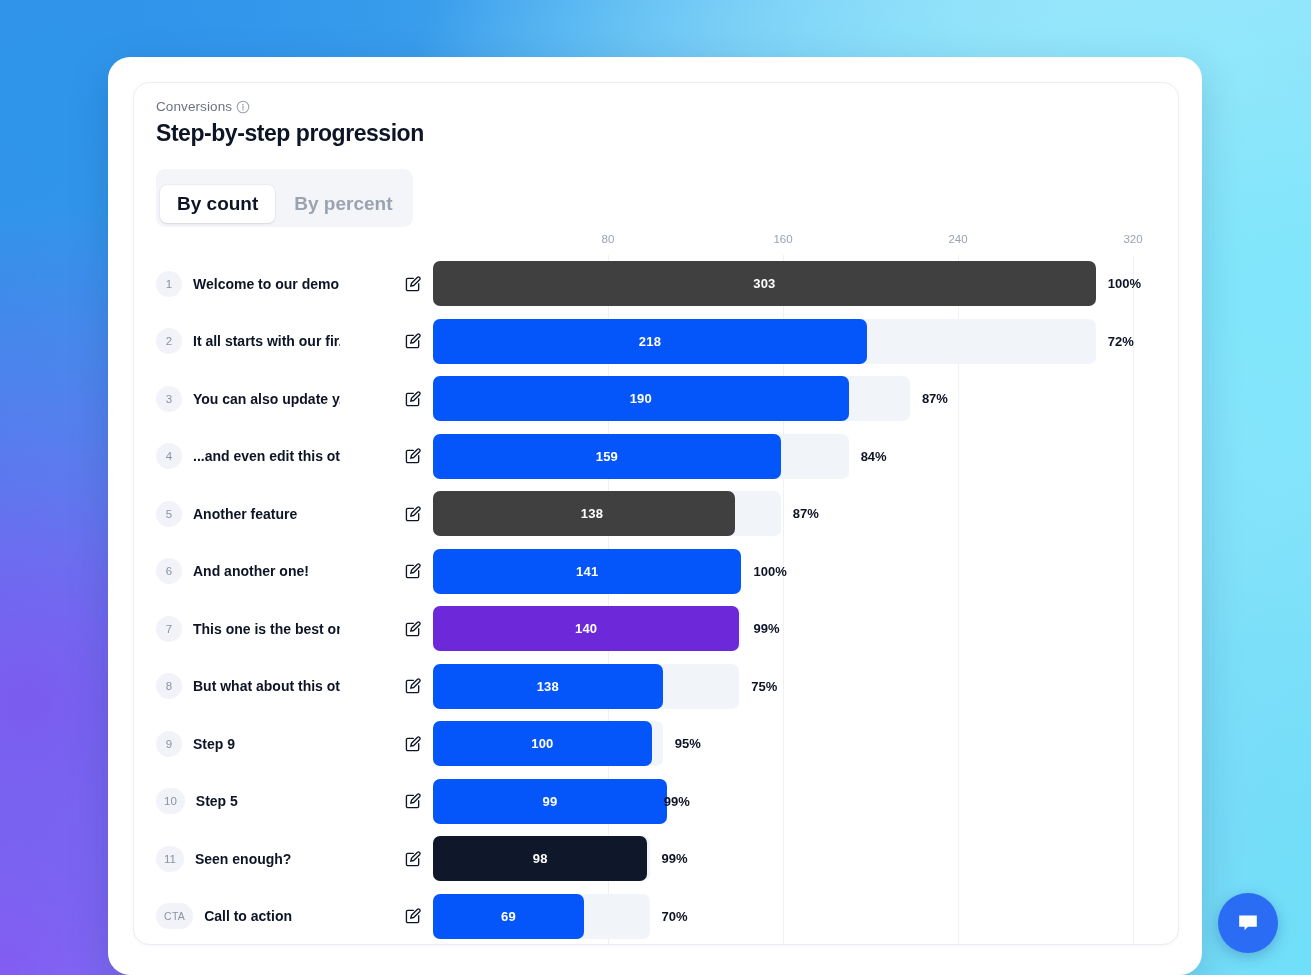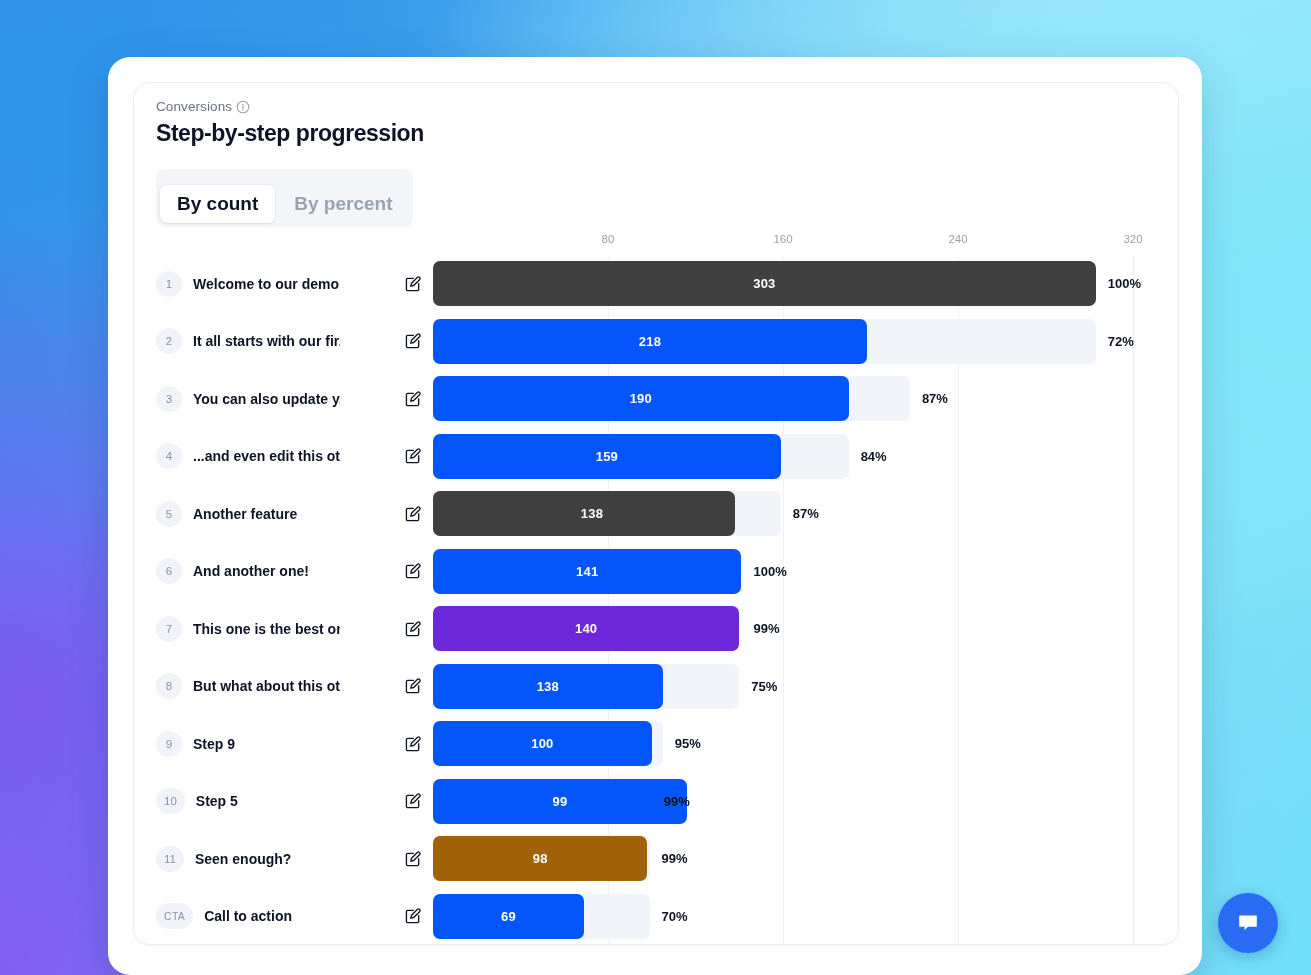--- a/index.html
+++ b/index.html
@@ -322,40 +322,40 @@
               <div class="step-name">Step 5</div>
               <button class="edit-btn">
                 <svg width="16" height="16" viewBox="0 0 18 18" fill="none">
                   <path d="M9.4 2.6H3.1A1.5 1.5 0 0 0 1.6 4.1v10.8a1.5 1.5 0 0 0 1.5 1.5h10.8a1.5 1.5 0 0 0 1.5-1.5V8.6" stroke="#0d1425" stroke-width="1.5" stroke-linecap="round" stroke-linejoin="round"></path>
                   <path d="M14.1 1.4a1.8 1.8 0 0 1 2.5 2.5L9.8 10.7l-3.3.8.8-3.3z" stroke="#0d1425" stroke-width="1.5" stroke-linejoin="round" fill="#fff"></path>
                 </svg>
               </button>
             </div>
             <div class="bar-cell">
               <div class="track" style="width: 218.75px;"></div>
-              <div class="fill" style="width: 254px; background: rgb(5, 86, 250);">
+              <div class="fill" style="width: 234px; background: rgb(5, 86, 250);">
                 <span>99</span>
               </div>
               <div class="pct" style="left: 230.75px;">99%</div>
             </div>
           </div>
           <div class="row">
             <div class="label-cell">
               <div class="badge">11</div>
               <div class="step-name">Seen enough?</div>
               <button class="edit-btn">
                 <svg width="16" height="16" viewBox="0 0 18 18" fill="none">
                   <path d="M9.4 2.6H3.1A1.5 1.5 0 0 0 1.6 4.1v10.8a1.5 1.5 0 0 0 1.5 1.5h10.8a1.5 1.5 0 0 0 1.5-1.5V8.6" stroke="#0d1425" stroke-width="1.5" stroke-linecap="round" stroke-linejoin="round"></path>
                   <path d="M14.1 1.4a1.8 1.8 0 0 1 2.5 2.5L9.8 10.7l-3.3.8.8-3.3z" stroke="#0d1425" stroke-width="1.5" stroke-linejoin="round" fill="#fff"></path>
                 </svg>
               </button>
             </div>
             <div class="bar-cell">
               <div class="track" style="width: 216.562px;"></div>
-              <div class="fill" style="width: 214.375px; background: #a16207; align-items: center;">
+              <div class="fill" style="width: 214.375px; background: #0f172a; align-items: center;">
                 <span>98</span>
               </div>
               <div class="pct" style="left: 228.562px;">99%</div>
             </div>
           </div>
           <div class="row">
             <div class="label-cell">
               <div class="badge cta">CTA</div>
               <div class="step-name">Call to action</div>
               <button class="edit-btn">

